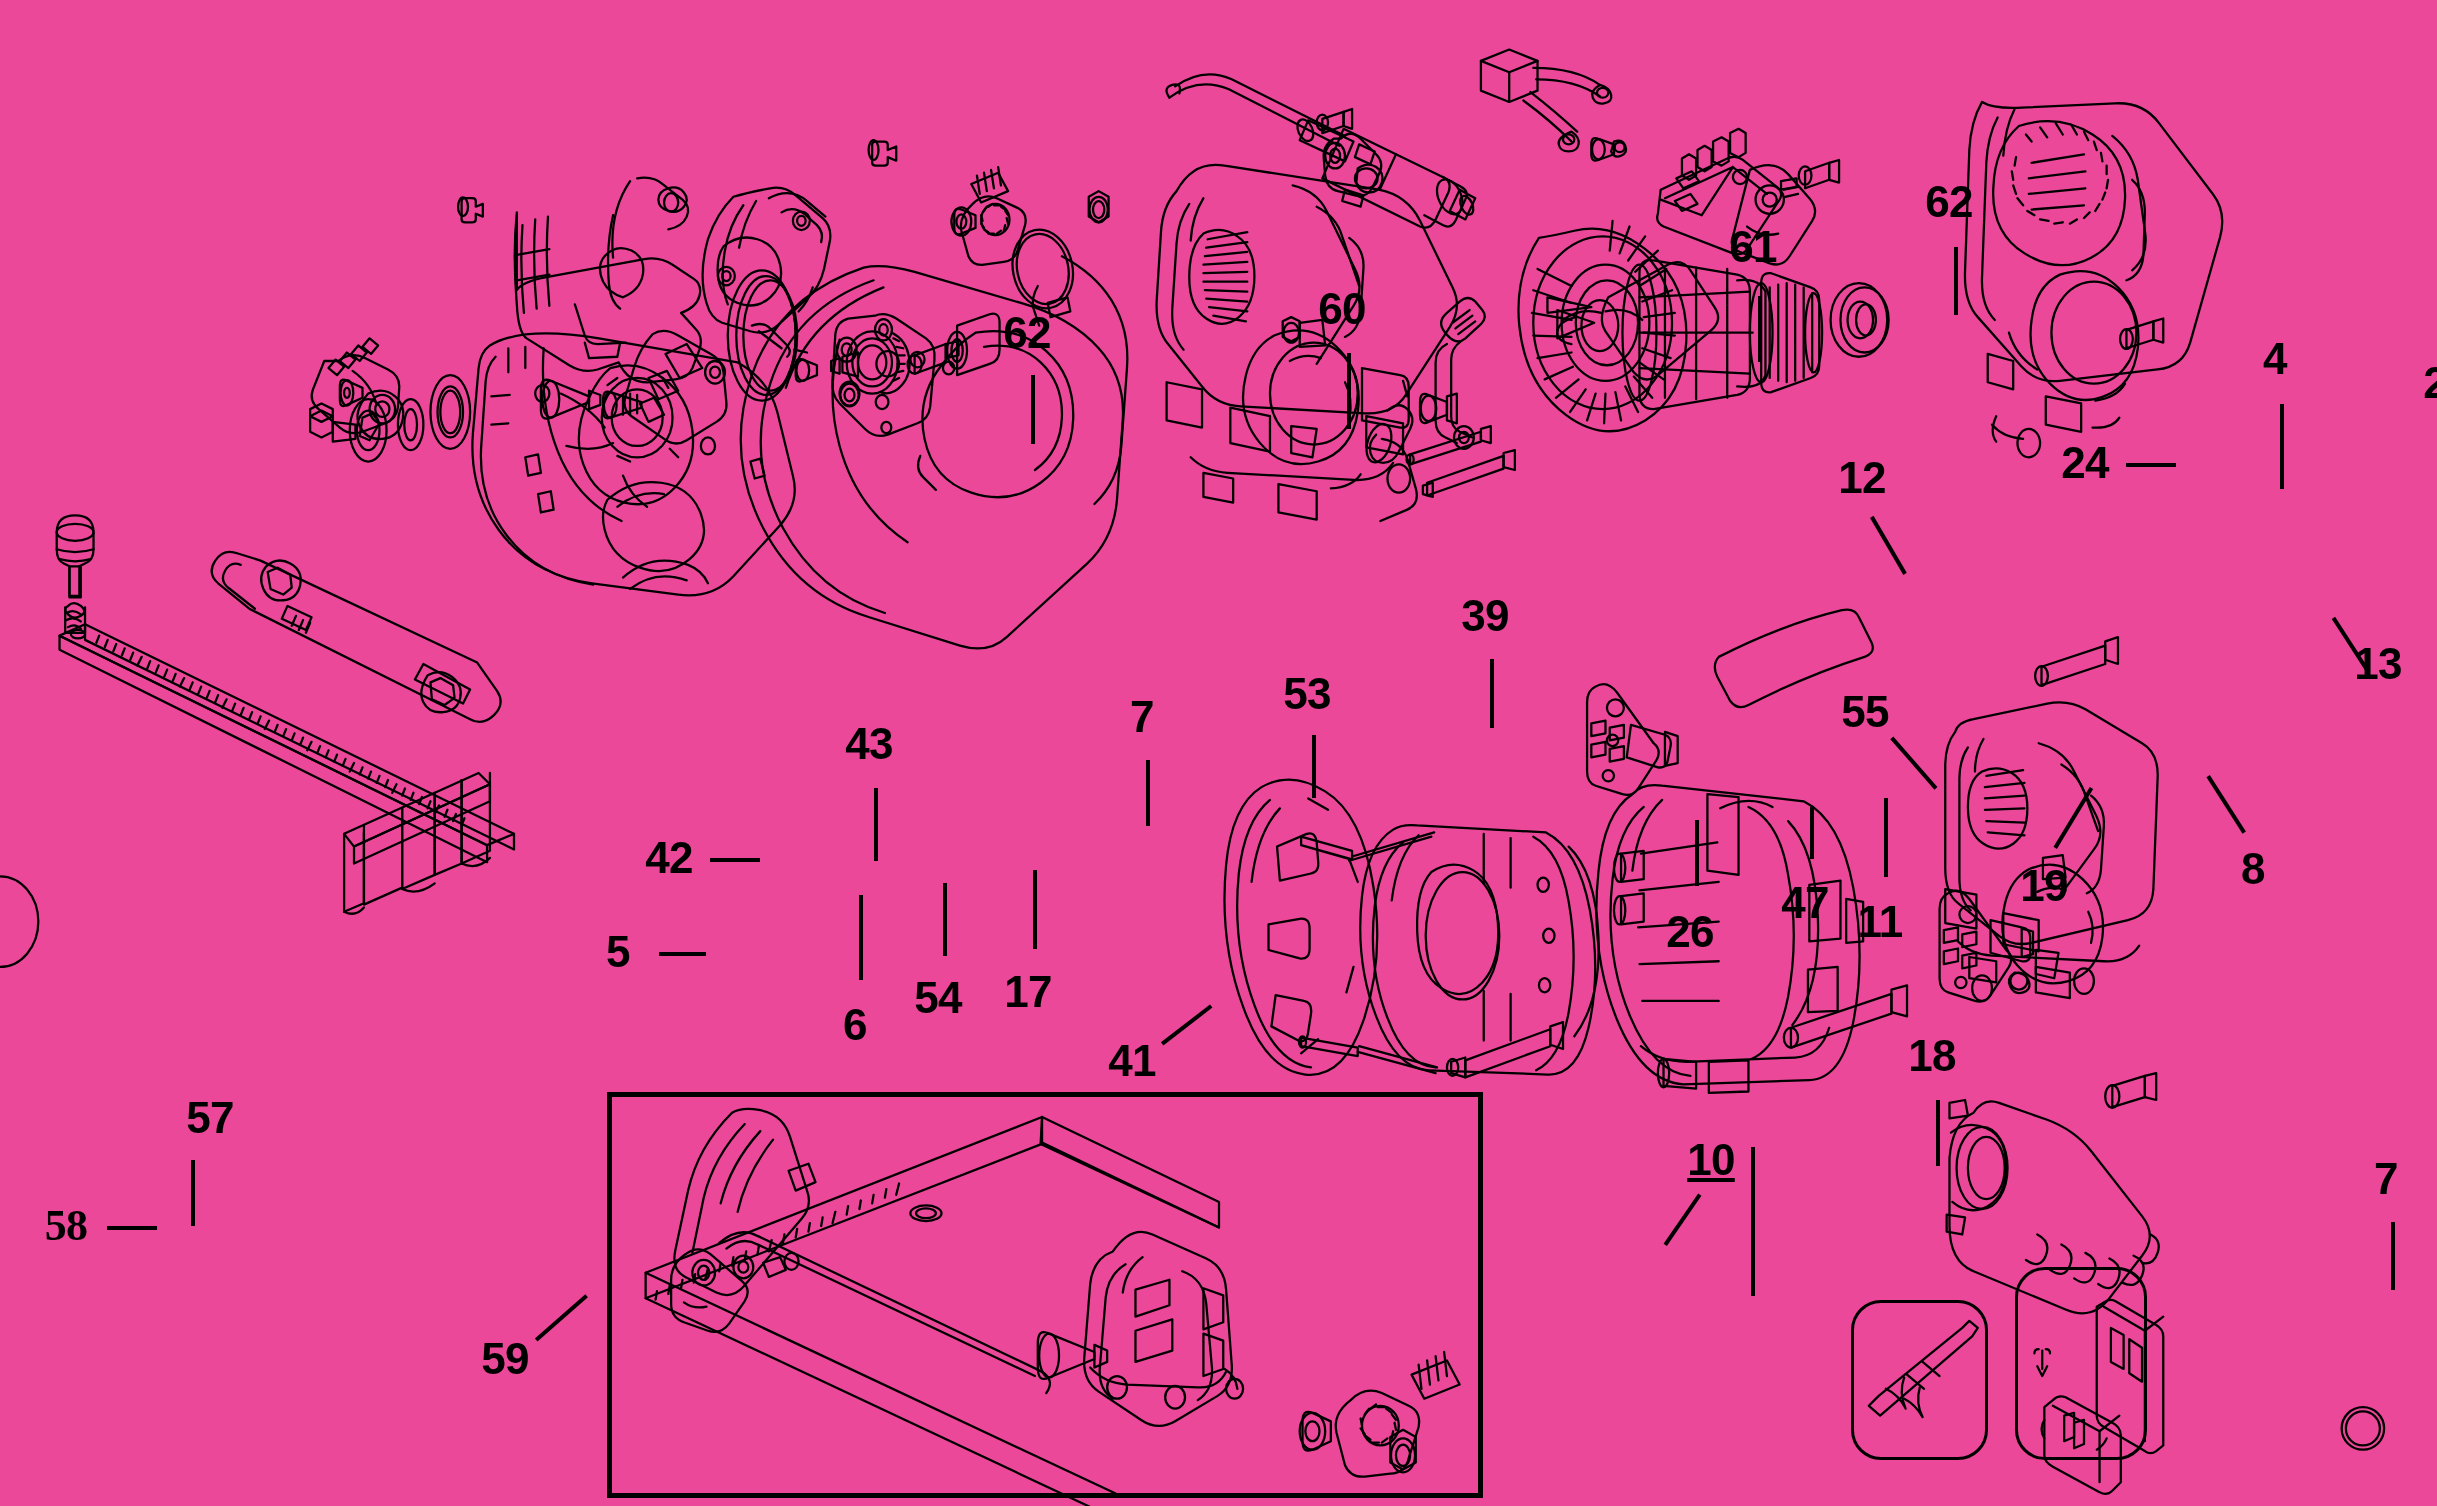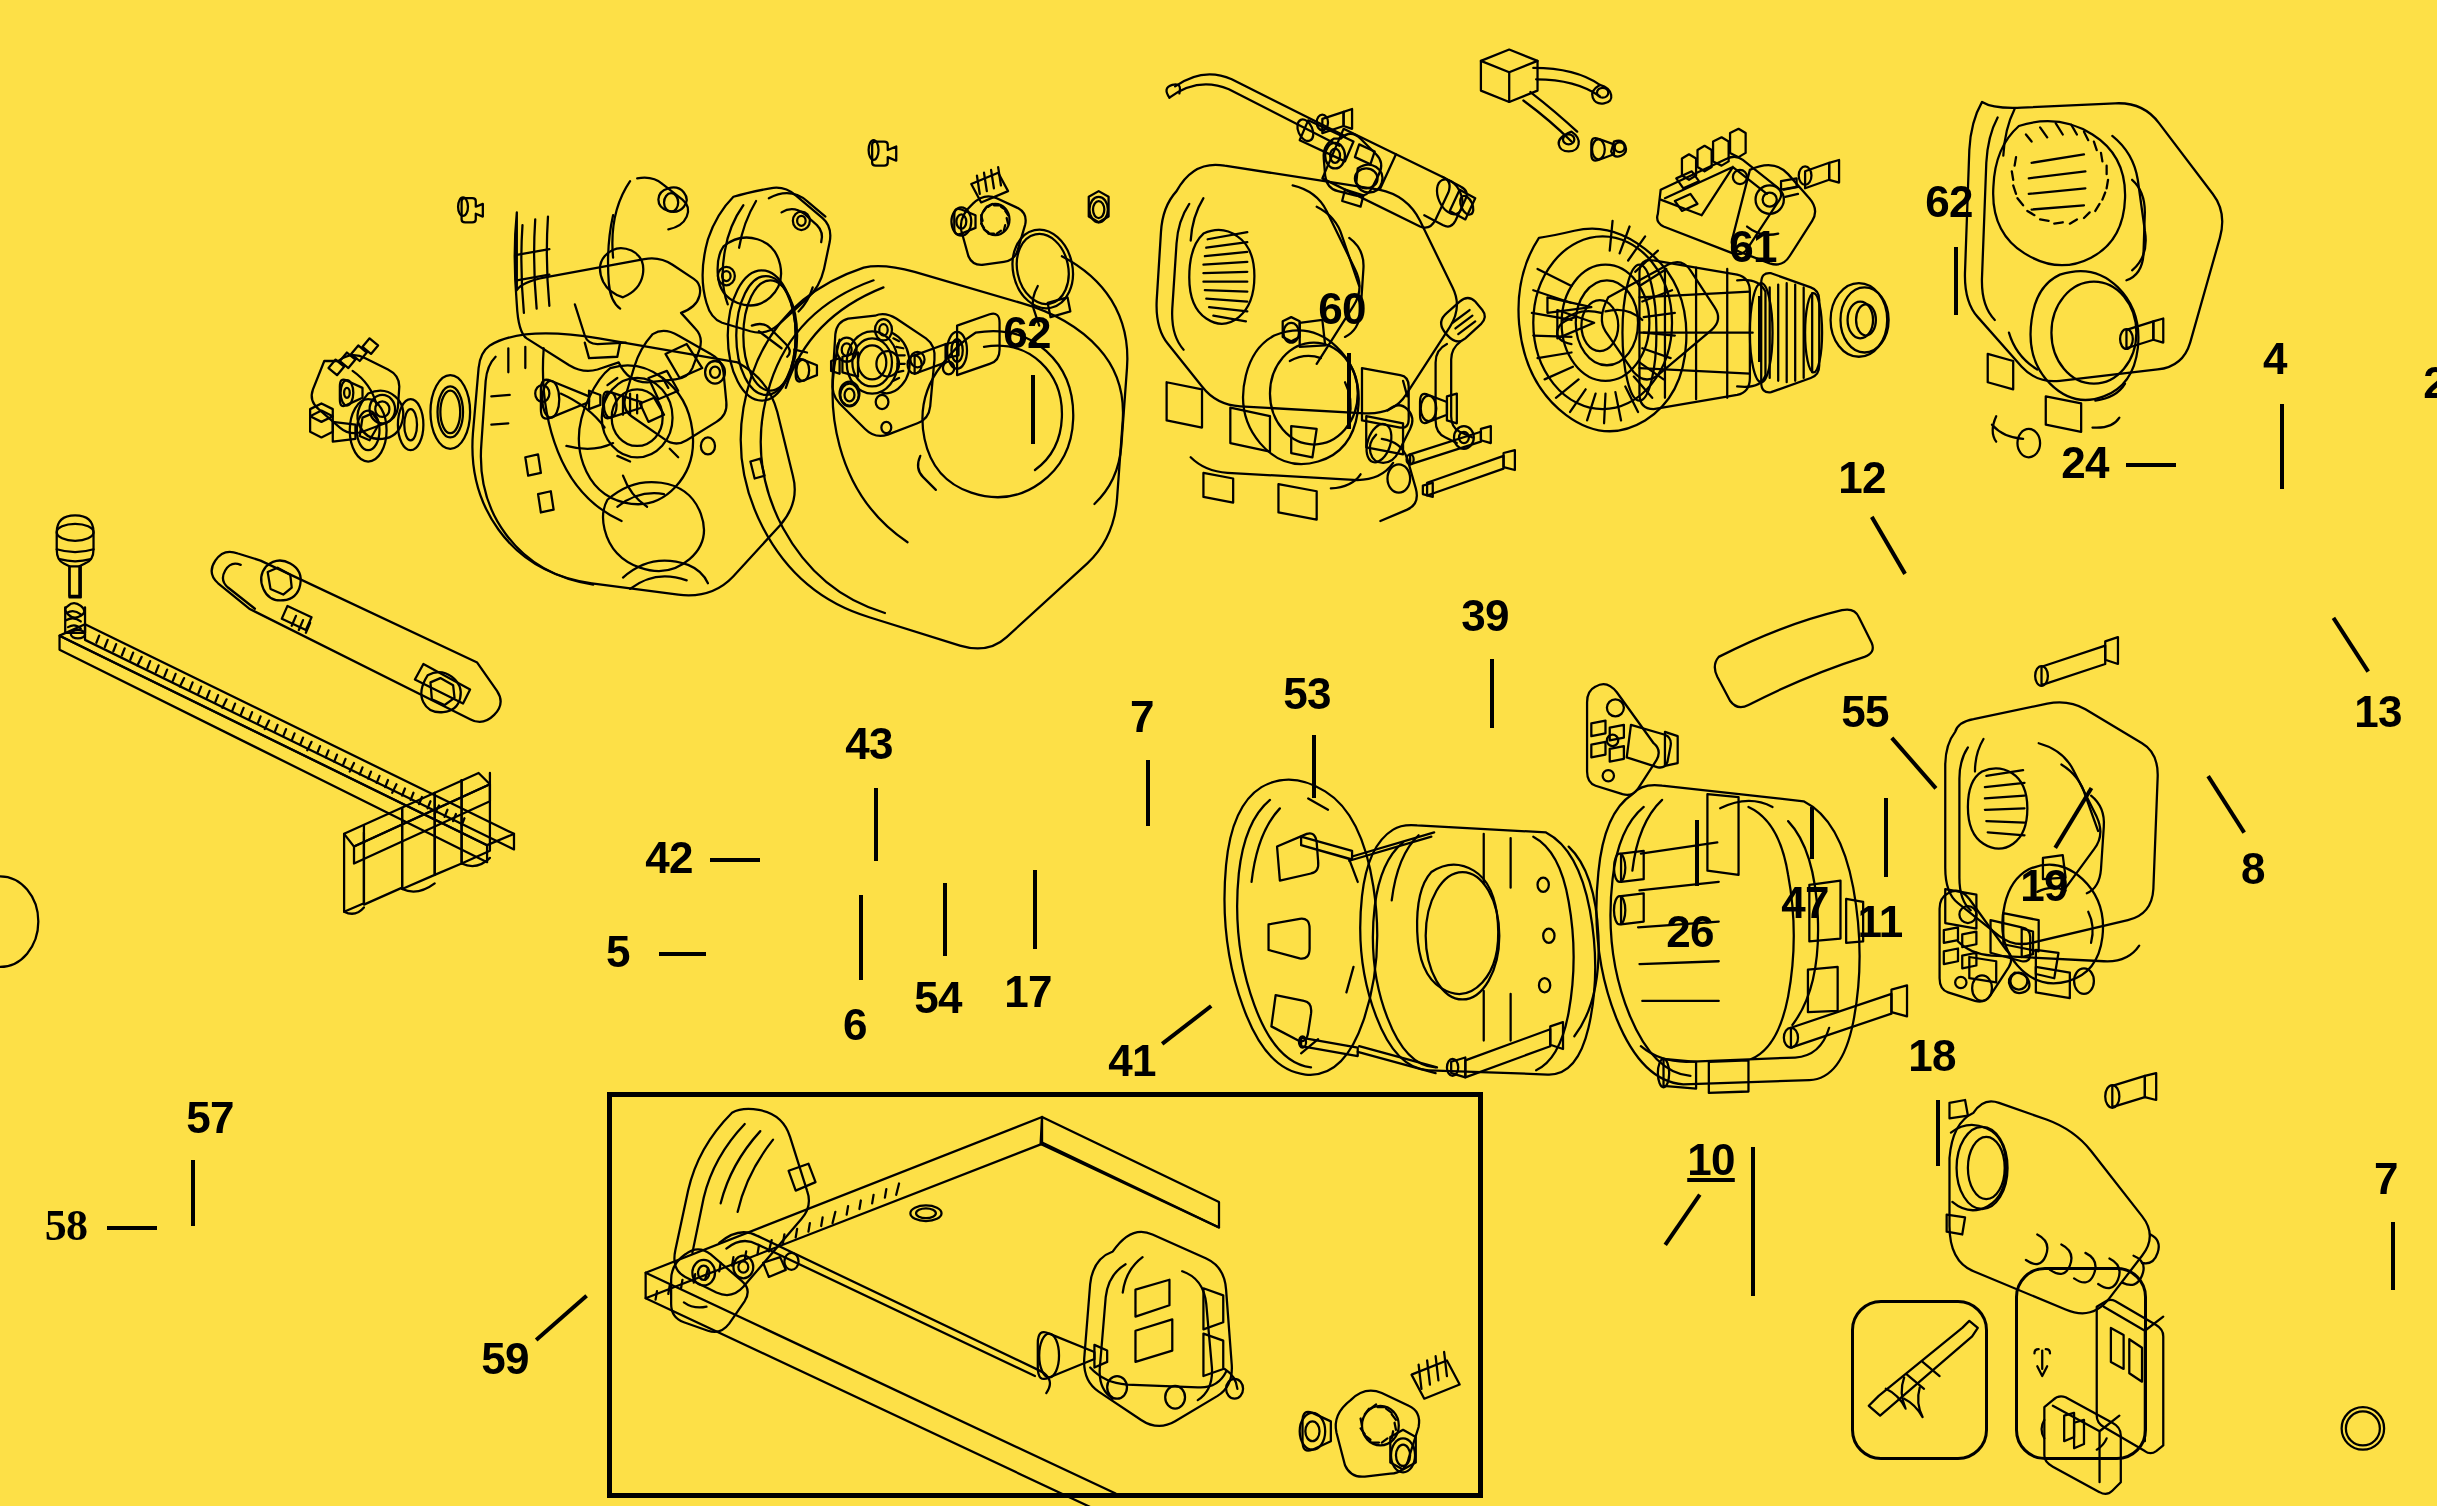--- a/index.html
+++ b/index.html
@@ -2,21 +2,21 @@
 <html style="font-size:11.3px"><head>
 <meta charset="utf-8">
 <title>Exploded Parts Diagram</title>
 <style>
   html,body{margin:0;padding:0;background:#ffffff;}
   body{font-family:"Liberation Sans", sans-serif;}
   #stage{
     position:relative;
     width:2438px;
     height:1507px;
-    background:#fde047;
+    background:#ec4899;
     overflow:hidden;
   }
   
   .lbl{
     position:absolute;
     font-family:"Liberation Sans", sans-serif;
     font-weight:bold;
     font-size:44px;
     line-height:1;
     color:#000;
@@ -865,21 +865,21 @@
   <div id="labels">
       <div class="lbl" style="left: 1949px; top: 202px;">62</div>
       <div class="lbl" style="left: 1753px; top: 247px;">61</div>
       <div class="lbl" style="left: 1342px; top: 309px;">60</div>
       <div class="lbl" style="left: 1027px; top: 333px;">62</div>
       <div class="lbl" style="left: 2275px; top: 359px;">4</div>
       <div class="lbl" style="left: 2447px; top: 383px;">29</div>
       <div class="lbl" style="left: 2085px; top: 463px;">24</div>
       <div class="lbl" style="left: 1862px; top: 478px;">12</div>
       <div class="lbl" style="left: 1485px; top: 616px;">39</div>
-      <div class="lbl" style="left: 2378px; top: 712px;">13</div>
+      <div class="lbl" style="left: 2378px; top: 664px;">13</div>
       <div class="lbl" style="left: 1307px; top: 694px;">53</div>
       <div class="lbl" style="left: 1142px; top: 717px;">7</div>
       <div class="lbl" style="left: 1865px; top: 712px;">55</div>
       <div class="lbl" style="left: 869px; top: 744px;">43</div>
       <div class="lbl" style="left: 669px; top: 858px;">42</div>
       <div class="lbl" style="left: 618px; top: 952px;">5</div>
       <div class="lbl" style="left: 1690px; top: 932px;">26</div>
       <div class="lbl" style="left: 1805px; top: 903px;">47</div>
       <div class="lbl" style="left: 1880px; top: 922px;">11</div>
       <div class="lbl" style="left: 2044px; top: 886px;">19</div>

